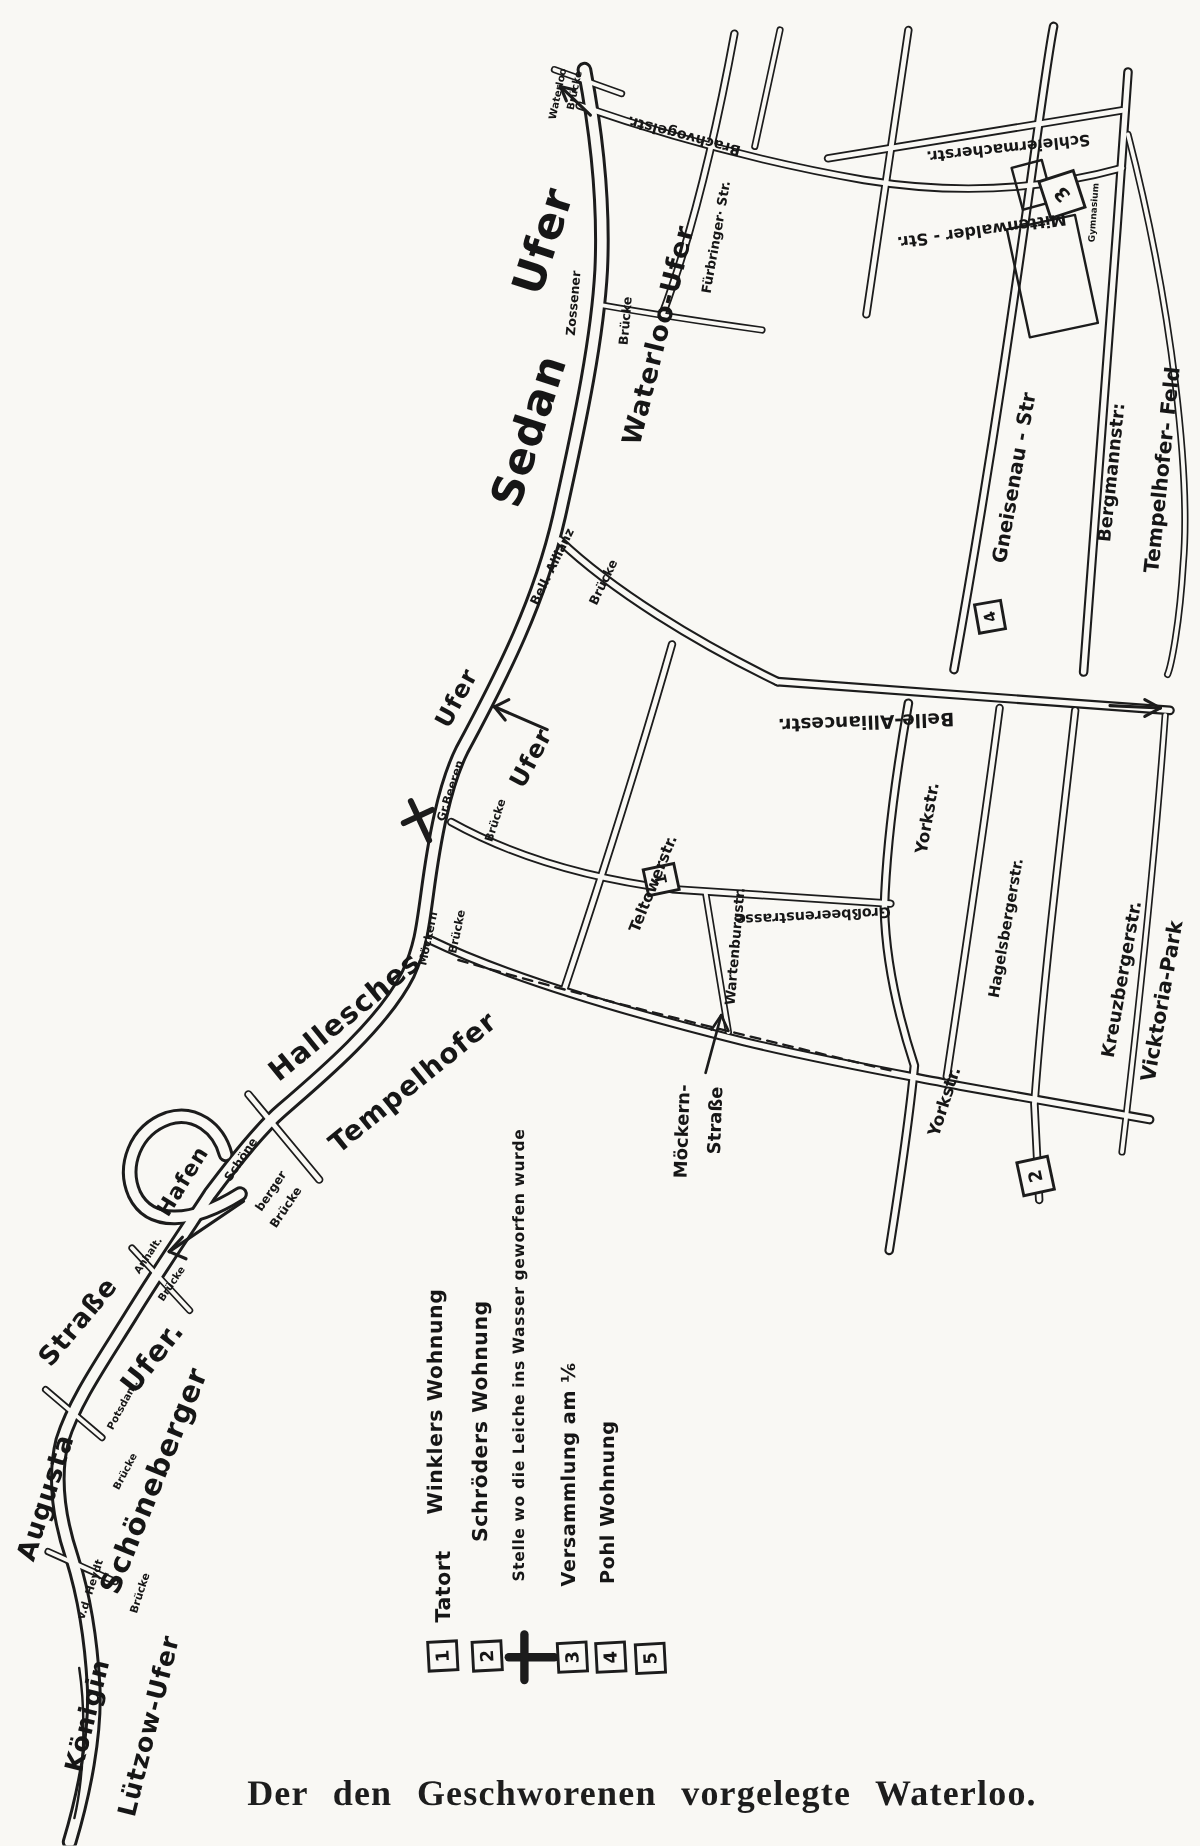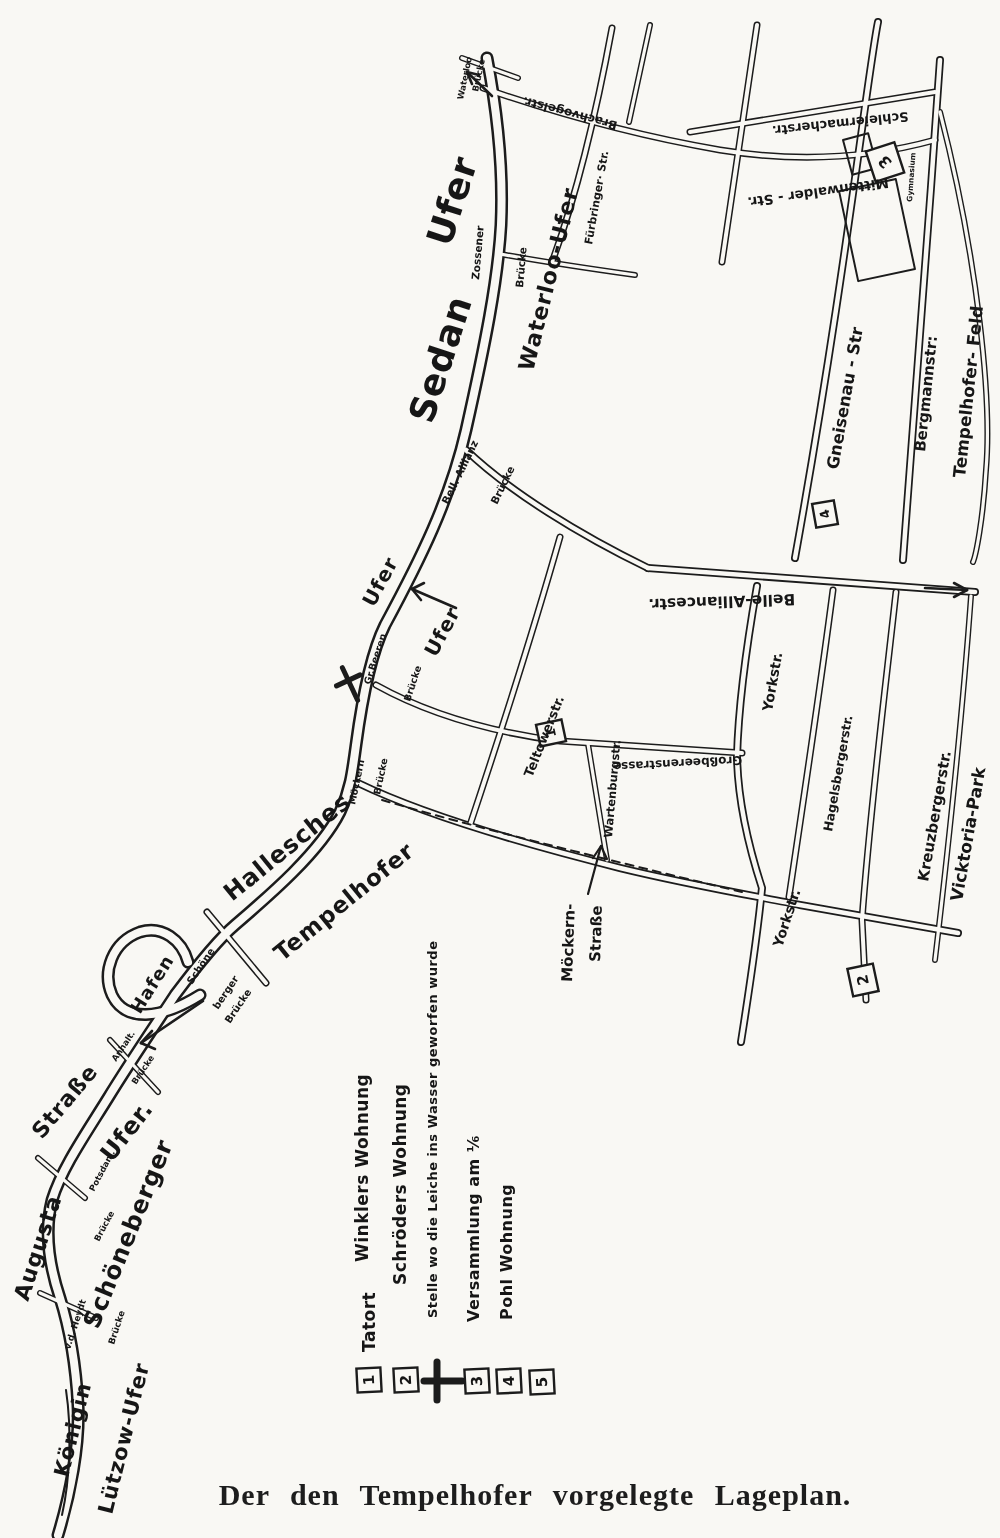--- a/index.html
+++ b/index.html
@@ -226,13 +226,13 @@
 
     <text class="legend-text" font-size="17" transform="translate(375,1352) rotate(-90)">Tatort</text>
     <text class="legend-text" font-size="17" transform="translate(368,1262) rotate(-90)">Winklers Wohnung</text>
     <text class="legend-text" font-size="17" transform="translate(406,1285) rotate(-90)">Schröders Wohnung</text>
     <text class="legend-text" font-size="13" transform="translate(437,1318) rotate(-90)">Stelle wo die Leiche ins Wasser geworfen wurde</text>
     <text class="legend-text" font-size="16" transform="translate(479,1322) rotate(-90)">Versammlung am ⅙</text>
     <text class="legend-text" font-size="16" transform="translate(512,1320) rotate(-90)">Pohl Wohnung</text>
   </g>
 </svg>
 
-<div id="caption">Der den Tempelhofer vorgelegte Lageplan.</div>
+<div id="caption">Der den Geschworenen vorgelegte Waterloo.</div>
 
 </body></html>

